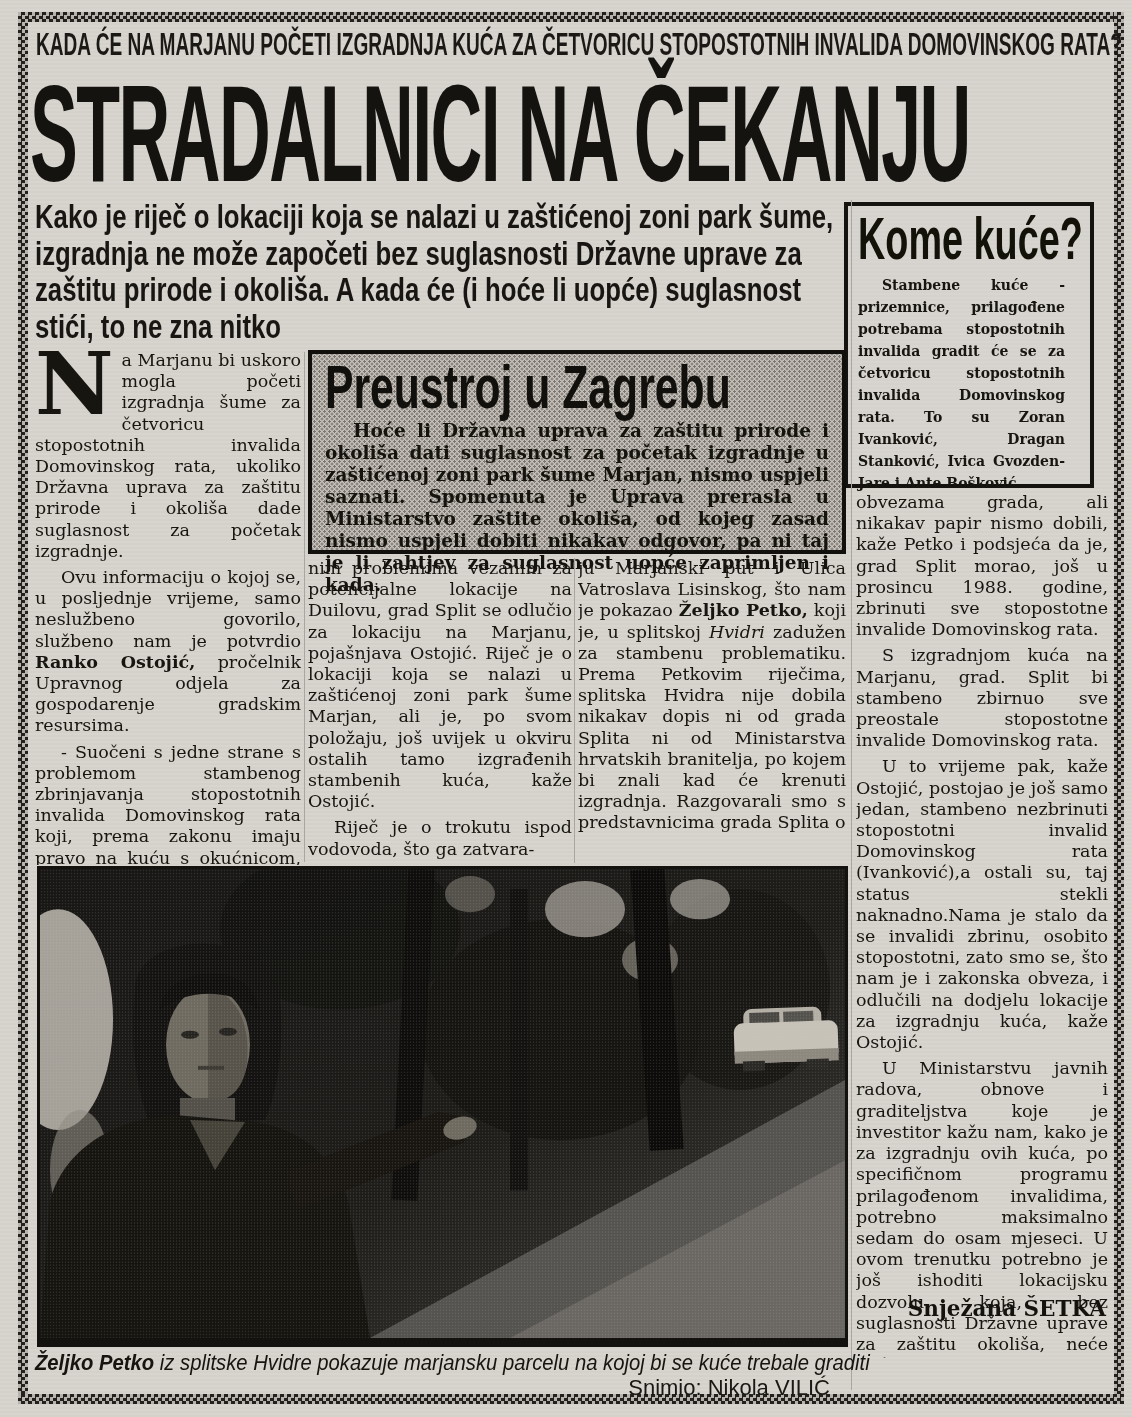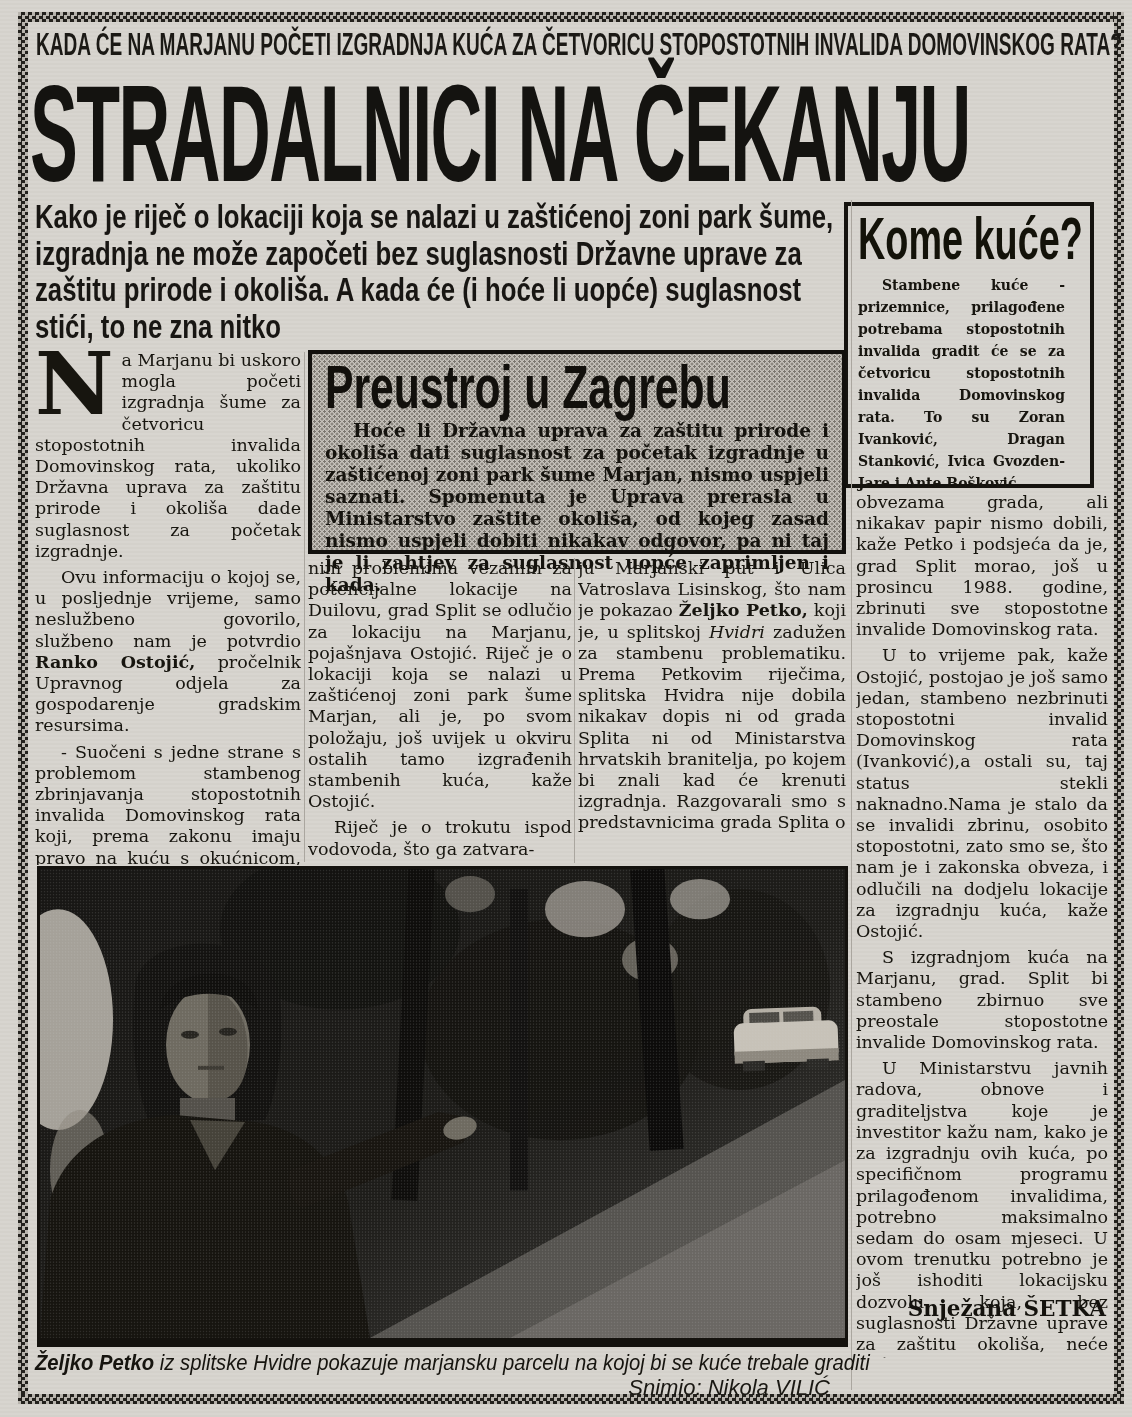--- a/index.html
+++ b/index.html
@@ -75,21 +75,21 @@
     position:absolute; left:37px; top:866px; width:811px; height:481px;
     border:3px solid #14120e; border-bottom-width:9px; box-sizing:border-box; background:#1a1917;
   }
   .caption{position:absolute; left:35px; top:1351px; width:884px;}
   .caption-line{
     font-family:"Liberation Sans", sans-serif; font-style:italic; font-size:22px; line-height:24px;
     transform:scaleX(0.92); transform-origin:0 0; white-space:nowrap; color:#16140f;
   }
   .credit{
     position:absolute; left:35px; top:1375px; width:795px; text-align:right;
-    font-family:"Liberation Sans", sans-serif; font-size:22px; color:#1a1813;font-style:italic;
+    font-family:"Liberation Sans", sans-serif; font-size:22px; color:#1a1813;
   }
   .byline{
     position:absolute; left:846px; top:1296px; width:260px; text-align:right;
     font-family:"DejaVu Serif", serif; font-weight:700; font-size:21.5px; color:#14120d;
   }
 </style>
 </head>
 <body>
 
 <div class="page">
@@ -141,22 +141,22 @@
   </div>
 
   <div class="col" style="left:578px; top:558px; width:268px; height:307px;">
     <p class="noindent">
       <span>ju Marjanski put i Ulica Vatroslava Lisinskog, što nam je pokazao </span><span class="boldname">Željko Petko,</span><span> koji je, u splitskoj </span><span class="ital">Hvidri</span><span> zadužen za stambenu problematiku. Prema Petkovim riječima, splitska Hvidra nije dobila nikakav dopis ni od grada Splita ni od Ministarstva hrvatskih branitelja, po kojem bi znali kad će krenuti izgradnja. Razgovarali smo s predstavnicima grada Splita o</span>
     </p>
   </div>
 
   <div class="col" style="left:856px; top:492px; width:252px; height:866px;">
     <p class="noindent"><span>obvezama grada, ali nikakav papir nismo dobili, kaže Petko i podsjeća da je, grad Split morao, još u prosincu 1988. godine, zbrinuti sve stopostotne invalide Domovinskog rata.</span></p>
+    <p><span>S izgradnjom kuća na Marjanu, grad. Split bi stambeno zbirnuo sve preostale stopostotne invalide Domovinskog rata.</span></p>
     <p><span>U to vrijeme pak, kaže Ostojić, postojao je još samo jedan, stambeno nezbrinuti stopostotni invalid Domovinskog rata (Ivanković),a ostali su, taj status stekli naknadno.Nama je stalo da se invalidi zbrinu, osobito stopostotni, zato smo se, što nam je i zakonska obveza, i odlučili na dodjelu lokacije za izgradnju kuća, kaže Ostojić.</span></p>
-    <p><span>S izgradnjom kuća na Marjanu, grad. Split bi stambeno zbirnuo sve preostale stopostotne invalide Domovinskog rata.</span></p>
     <p><span>U Ministarstvu javnih radova, obnove i graditeljstva koje je investitor kažu nam, kako je za izgradnju ovih kuća, po specifičnom programu prilagođenom invalidima, potrebno maksimalno sedam do osam mjeseci. U ovom trenutku potrebno je još ishoditi lokacijsku dozvolu koja, bez suglasnosti Državne uprave za zaštitu okoliša, neće stići, a potreban je i Ugovor o ustupanju zemljišta koji može biti, i u vidu - darovnice.</span></p>
   </div>
 
   <div class="vrule" style="left:304px; top:352px; height:510px;"></div>
   <div class="vrule" style="left:574px; top:558px; height:305px;"></div>
   <div class="vrule" style="left:851px; top:200px; height:1190px;"></div>
 
   <div class="photo">
     <svg viewBox="0 0 805 467" preserveAspectRatio="none" width="100%" height="100%">
       <defs>

